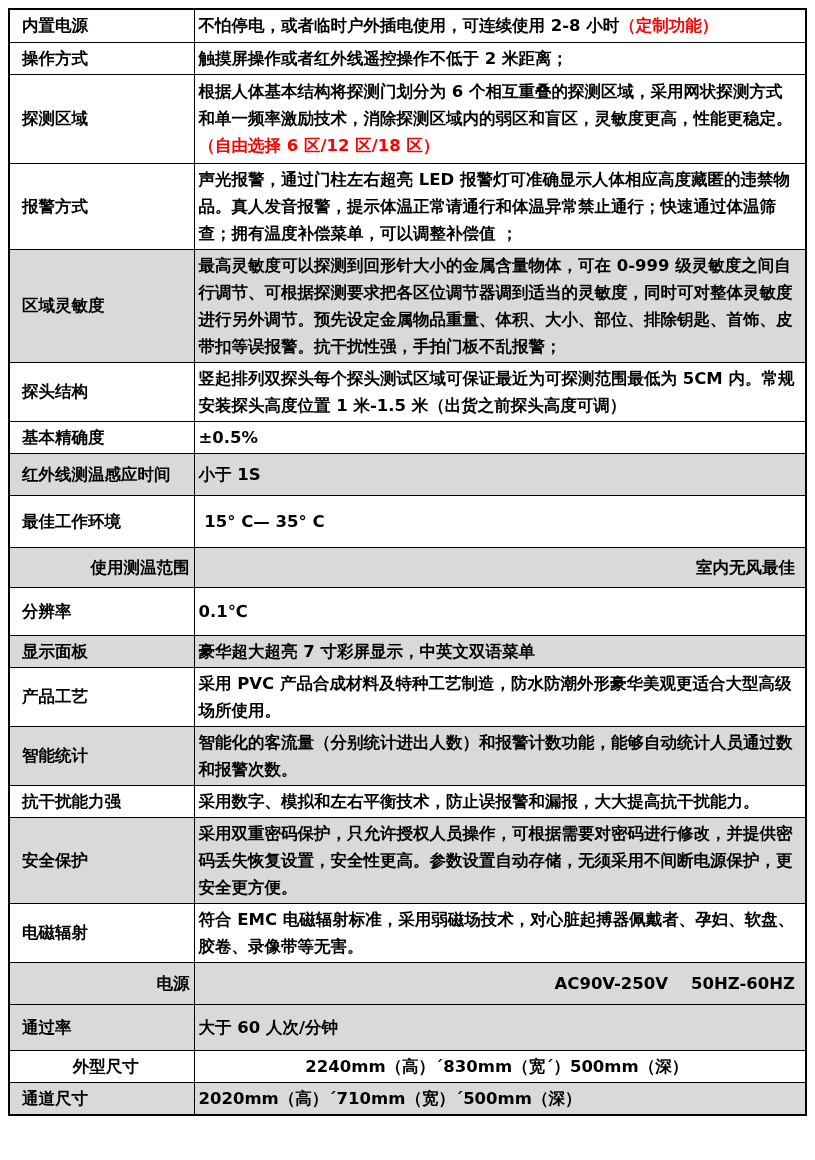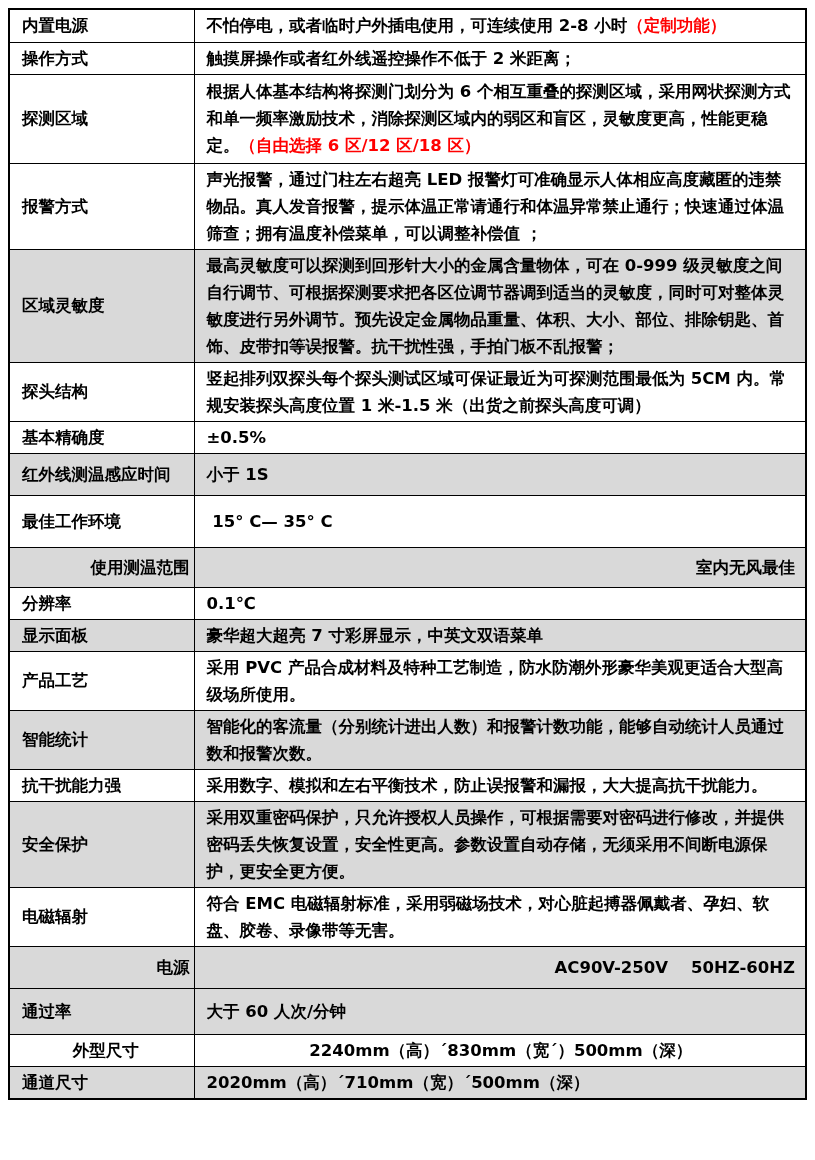--- a/index.html
+++ b/index.html
@@ -29,21 +29,21 @@
     line-height: 27px;
     color: #000000;
     box-sizing: border-box;
     word-break: break-word;
   }
   td.label-cell {
     width: 185px;
     padding: 2px 4px 2px 12px;
   }
   td.value-cell {
-    padding: 2px 10px 2px 12px;
+    padding: 2px 10px 2px 4px;
   }
   tr.shaded {
     background: #d9d9d9;
   }
   .seg-red { color: #ff0000; }
   .seg-black { color: #000000; }
 </style>
 </head>
 <body>
 
@@ -83,21 +83,21 @@
           <td class="value-cell"><span class="seg-black">小于 1S</span></td>
         </tr>
         <tr style="height: 52px;">
           <td class="label-cell">最佳工作环境</td>
           <td class="value-cell"><span class="seg-black">&nbsp;15° C— 35° C</span></td>
         </tr>
         <tr class="shaded" style="height: 40px; text-align: right;">
           <td class="label-cell">使用测温范围</td>
           <td class="value-cell"><span class="seg-black">室内无风最佳</span></td>
         </tr>
-        <tr style="height: 32px;">
+        <tr style="height: 48px;">
           <td class="label-cell">分辨率</td>
           <td class="value-cell"><span class="seg-black">0.1℃</span></td>
         </tr>
         <tr class="shaded" style="height: 32px;">
           <td class="label-cell">显示面板</td>
           <td class="value-cell"><span class="seg-black">豪华超大超亮 7 寸彩屏显示，中英文双语菜单</span></td>
         </tr>
         <tr style="height: 58px;">
           <td class="label-cell">产品工艺</td>
           <td class="value-cell"><span class="seg-black">采用 PVC 产品合成材料及特种工艺制造，防水防潮外形豪华美观更适合大型高级场所使用。</span></td>

